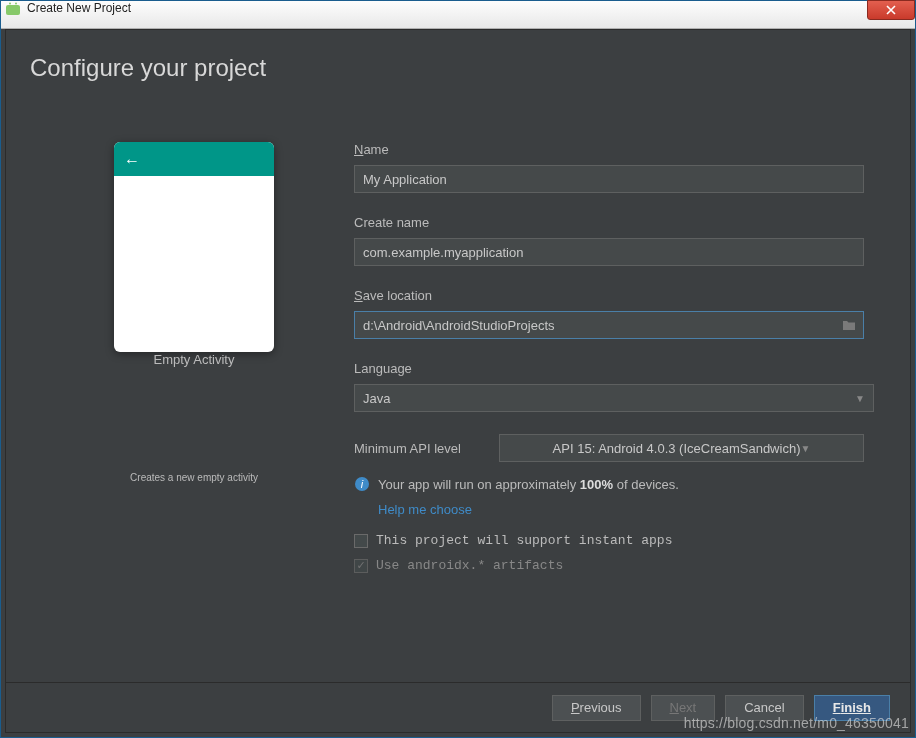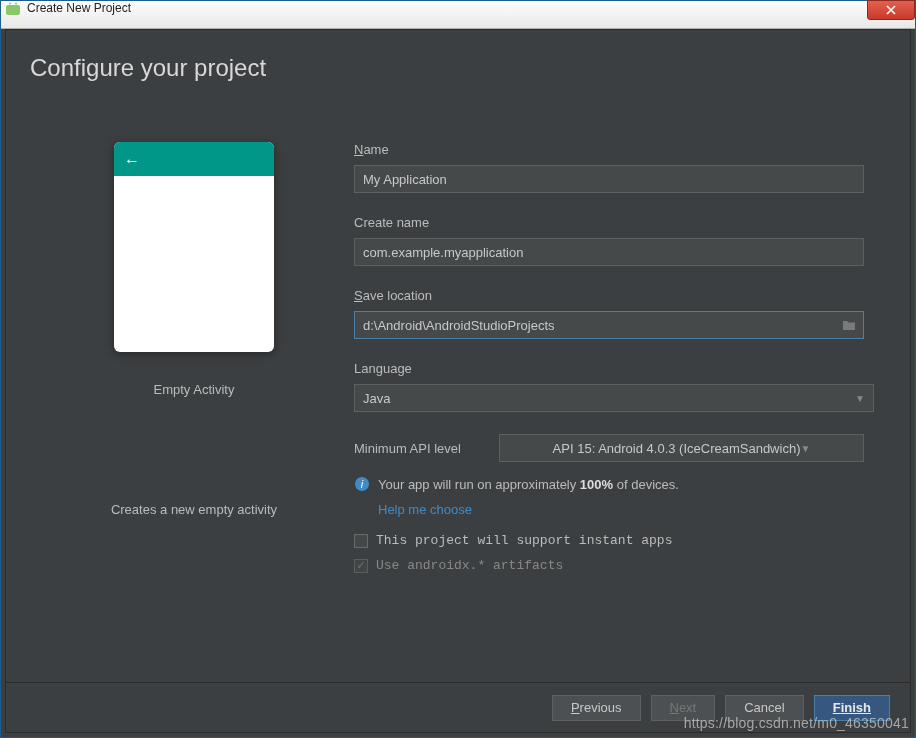--- a/index.html
+++ b/index.html
@@ -17,22 +17,22 @@
     .content { position: absolute; top: 28px; left: 4px; right: 4px; bottom: 4px; background: #3c3f41; border: 1px solid #2b2b2b; }
     
     .page-title { font-size: 24px; font-weight: 300; color: #d8d8d8; padding: 24px 0 20px 24px; }
     
     .main-area { display: flex; padding: 40px 28px 0 28px; }
     
     .left-col { width: 320px; display: flex; flex-direction: column; align-items: center; }
     .phone-mock { width: 160px; height: 210px; background: #fff; border-radius: 6px; box-shadow: 0 2px 8px rgba(0,0,0,0.4); overflow: hidden; }
     .phone-header { height: 34px; background: #009688; display: flex; align-items: center; padding: 0 10px; }
     .phone-back { color: #fff; font-size: 16px; line-height: 1; }
-    .template-name { color: #bbb; font-size: 13px; margin-top: 30px; }
-    .template-desc { color: #bbb; font-size: 13px; margin-top: 105px; }
+    .template-name { color: #bbb; font-size: 13px; }
+    .template-desc { color: #bbb; font-size: 10px; margin-top: 105px; }
     
     .right-col { flex: 1; }
     
     .form-row { margin-bottom: 22px; }
     .form-label { color: #bbb; font-size: 13px; margin-bottom: 8px; display: block; }
     .form-label .ul { text-decoration: underline; }
     .form-input { width: 510px; height: 28px; background: #45494a; border: 1px solid #5e6060; color: #c8c8c8; font-size: 13px; padding: 0 8px; }
     .form-input.active { border: 1px solid #4a7fa8; background: #45494a; }
     .input-wrap { position: relative; width: 510px; }
     .browse-icon { position: absolute; right: 8px; top: 50%; transform: translateY(-50%); width: 14px; height: 12px; }

